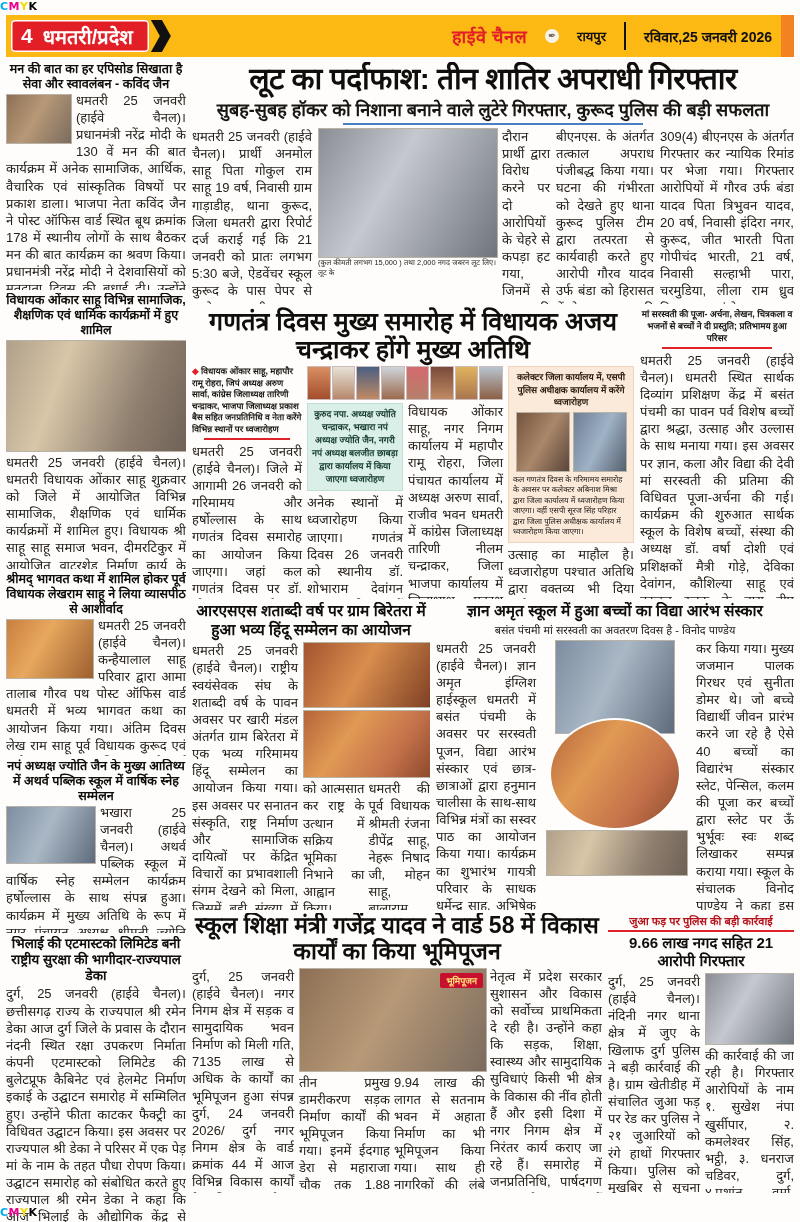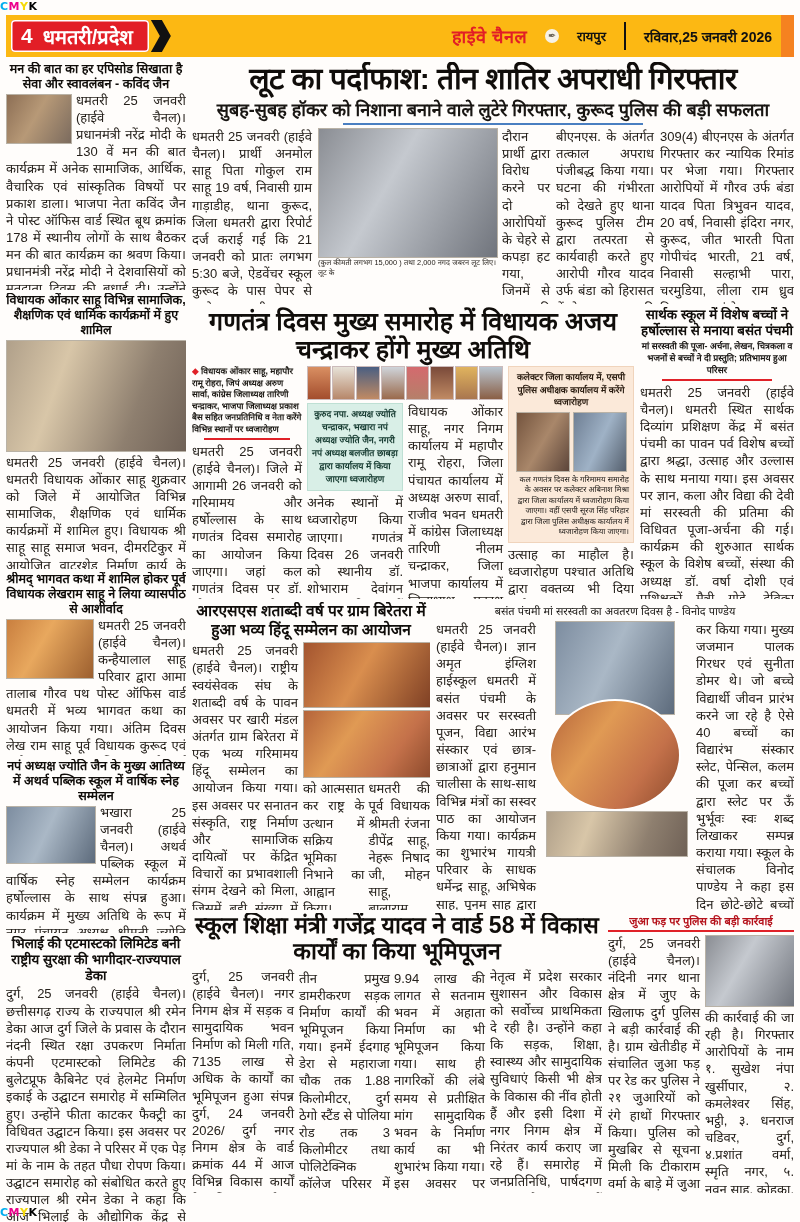--- a/index.html
+++ b/index.html
@@ -83,21 +83,21 @@
   .gt-inner{display:flex;gap:5px;}
   .teal-box{background:#d9efe7;border:1px solid #bfe0d4;padding:4px;font-size:9px;font-weight:bold;
             text-align:center;line-height:1.45;color:#173c32;}
   .gt-b{width:96px;flex:none;}
   .gt-c{width:95px;flex:none;}
   .gt-d{flex:1;min-width:0;}
   .peach-box{background:#fcе;background:#fbe9d9;border:1px solid #f0d4bc;padding:4px;text-align:center;}
   .peach-box .pb-title{font-size:9px;font-weight:bold;line-height:1.4;color:#2a1c10;}
   .pb-photos{display:flex;gap:3px;justify-content:center;margin:3px 0;}
   .pb-photos div{width:52px;height:58px;}
-  .pb-cap{font-size:7.8px;text-align:right;line-height:1.35;}
+  .pb-cap{font-size:7.8px;text-align:left;line-height:1.35;}
   
   .sarthak{flex:1;min-width:0;height:292px;}
   .sarthak h3{font-size:13.4px;line-height:1.2;}
   .sr-sub{font-size:8.8px;font-weight:bold;text-align:center;line-height:1.35;margin-top:2px;}
   .sr-photo{width:100%;height:44px;margin:2px 0;}
   
   .rss{width:238px;flex:none;height:308px;}
   .rss h3{font-size:15.5px;line-height:1.2;}
   .rss-body{display:flex;gap:5px;margin-top:3px;}
   .rss-c1{width:106px;flex:none;}
@@ -251,21 +251,20 @@
                   <div class="photo ph g7"></div>
                 </div>
                 <div class="pb-cap">कल गणतंत्र दिवस के गरिमामय समारोह के अवसर पर कलेक्टर अबिनाश मिश्रा द्वारा जिला कार्यालय में ध्वजारोहण किया जाएगा। वहीं एसपी सूरज सिंह परिहार द्वारा जिला पुलिस अधीक्षक कार्यालय में ध्वजारोहण किया जाएगा।</div>
               </div>
               <div class="body" style="margin-top:3px">उत्साह का माहौल है। ध्वजारोहण पश्चात अतिथि द्वारा वक्तव्य भी दिया जायेगा।</div>
             </div>
           </div>
         </article>
 
         <article class="sarthak">
-          <h3>सार्थक स्कूल में विशेष बच्चों ने हर्षोल्लास से मनाया बसंत पंचमी</h3>
           <div class="sr-sub">मां सरस्वती की पूजा- अर्चना, लेखन, चित्रकला व भजनों से बच्चों ने दी प्रस्तुति; प्रतिभामय हुआ परिसर</div>
           <div class="redline" style="width:110px"></div>
           <div class="body">धमतरी 25 जनवरी (हाईवे चैनल)। धमतरी स्थित सार्थक दिव्यांग प्रशिक्षण केंद्र में बसंत पंचमी का पावन पर्व विशेष बच्चों द्वारा श्रद्धा, उत्साह और उल्लास के साथ मनाया गया। इस अवसर पर ज्ञान, कला और विद्या की देवी मां सरस्वती की प्रतिमा की विधिवत पूजा-अर्चना की गई। कार्यक्रम की शुरुआत सार्थक स्कूल के विशेष बच्चों, संस्था की अध्यक्ष डॉ. वर्षा दोशी एवं प्रशिक्षकों मैत्री गोड़े, देविका देवांगन, कौशिल्या साहू एवं काजल रजक के द्वारा दीप प्रज्वलन के साथ हुई। इसके पश्चात सभी ने मां सरस्वती को पुष्प अर्पित कर आशीर्वाद प्राप्त किया। कार्यक्रम के दौरान विशेष बच्चों ने अपनी प्रतिभा, आत्मविश्वास और सृजनशीलता का सुंदर परिचय दिया। चन्द्रव, मनीषा, श्वेता, नेहा, हर्षिता, एकलव्य, मनीष, देवश्री, प्राची</div>
           <div class="photo ph g6 sr-photo"></div>
           <div class="body">एवं मोनिका ने बसंत पंचमी विषय पर भावपूर्ण लेखन प्रस्तुत किया। वहीं प्रीति, बेनी, वसला, डॉली, पुष्पेंद्र, निखिल, ईश्वर एवं करण ने रचनात्मक चित्रकला के माध्यम से अपनी कला प्रतिभा का प्रदर्शन किया। इस अवसर पर संस्था अध्यक्ष डॉ. दोशी ने कहा कि, विशेष बच्चे भी किसी से कम नहीं होते, उन्हें केवल सही मार्गदर्शन और उचित अवसर की आवश्यकता होती है। उन्होंने बच्चों के प्रयासों की सराहना करते हुए उनके उज्ज्वल भविष्य की कामना की। कार्यक्रम के समापन में धमतरी की समाजसेवी श्रीमती कांता सुंदर के द्वारा प्रेषित मिठाइयों का प्रसाद बच्चों को प्रदान किया गया। इस अवसर पर सुनैना गोड़े, कौशर रजा, मखीना बाघमारे, प्रेमवती साहू, सविता सेख एवं चंद्रकला सोनी की उपस्थिति रही।</div>
         </article>
       </div>
 
       <div class="row">
         <article class="rss">
@@ -277,20 +276,21 @@
               <div class="photo ph g6 rss-ph2"></div>
               <div class="rss-cols">
                 <div class="body">को आत्मसात कर राष्ट्र के उत्थान में सक्रिय भूमिका निभाने का आह्वान किया। कार्यक्रम के मुख्य वक्ता राष्ट्रीय स्वयंसेवक संघ के प्रचारक जानकुर राम जी ने संघ के गौरवशाली इतिहास और उसके राष्ट्रहित में किए गए कार्यों पर विस्तार से प्रकाश डाला। श्रीमती विद्या निर्मलकर ने परिवार, समाज एवं देश के प्रति हमारे दायित्व विषय पर मार्मिक विचार व्यक्त किया। कार्यक्रम में भाजपा प्रदेश उपाध्यक्ष एवं</div>
                 <div class="body">धमतरी की पूर्व विधायक श्रीमती रंजना डीपेंद्र साहू, नेहरू निषाद जी, मोहन साहू, बालाराम साहू, राम लखन गजेंद, शिवाजी साहू, दिग्विजय सिंह, मिश्रीलाल पटेल, जनपद उपाध्यक्ष केशव साहू, विनोद राव रणसिंह, दशाराम साहू, हिरेंद साहू, चिरौंजी साहू, बोधिका विश्राम, राकेश साहू, जागेश्वरी साहू, जनपद सदस्य अनीता यादव आदि पंक्ति रहे।</div>
               </div>
             </div>
           </div>
         </article>
 
         <article class="gyan">
+          <h3>ज्ञान अमृत स्कूल में हुआ बच्चों का विद्या आरंभ संस्कार</h3>
           <div class="gy-sub">बसंत पंचमी मां सरस्वती का अवतरण दिवस है - विनोद पाण्डेय</div>
           <div class="gy-body">
             <div class="gy-c1 body">धमतरी 25 जनवरी (हाईवे चैनल)। ज्ञान अमृत इंग्लिश हाईस्कूल धमतरी में बसंत पंचमी के अवसर पर सरस्वती पूजन, विद्या आरंभ संस्कार एवं छात्र-छात्राओं द्वारा हनुमान चालीसा के साथ-साथ विभिन्न मंत्रों का सस्वर पाठ का आयोजन किया गया। कार्यक्रम का शुभारंभ गायत्री परिवार के साधक धर्मेन्द्र साहू, अभिषेक साहू, पूनम साहू द्वारा दीप प्रज्वलित</div>
             <div class="gy-mid">
               <div class="photo ph g4 gy-rect"></div>
               <div class="photo g6 gy-oval"></div>
               <div class="photo ph g2 gy-rect2"></div>
             </div>
             <div class="gy-c2 body">
               <span>कर किया गया। मुख्य जजमान पालक गिरधर एवं सुनीता डोमर थे। जो बच्चे विद्यार्थी जीवन प्रारंभ करने जा रहे है ऐसे 40 बच्चों का विद्यारंभ संस्कार स्लेट, पेन्सिल, कलम की पूजा कर बच्चों द्वारा स्लेट पर ऊँ भुर्भूवः स्वः शब्द लिखाकर सम्पन्न कराया गया। स्कूल के संचालक विनोद पाण्डेय ने कहा</span>
@@ -299,31 +299,35 @@
           </div>
         </article>
       </div>
 
       <div class="row">
         <article class="mantri">
           <h2>स्कूल शिक्षा मंत्री गजेंद्र यादव ने वार्ड 58 में विकास कार्यों का किया भूमिपूजन</h2>
           <div class="mt-body">
             <div class="mt-c1 body">दुर्ग, 25 जनवरी (हाईवे चैनल)। नगर निगम क्षेत्र में सड़क व सामुदायिक भवन निर्माण को मिली गति, 7135 लाख से अधिक के कार्यों का भूमिपूजन हुआ संपन्न दुर्ग, 24 जनवरी 2026/ दुर्ग नगर निगम क्षेत्र के वार्ड क्रमांक 44 में आज विभिन्न विकास कार्यों के भूमिपूजन कार्यक्रम का आयोजन किया गया, जिसमें स्कूल शिक्षा मंत्री श्री गजेंद्र यादव मुख्य अतिथि के रूप में शामिल हुए। उन्होंने वार्ड में प्रस्तावित सड़क निर्माण एवं सामुदायिक भवन सहित अन्य कार्यों का विधिवत भूमिपूजन किया। यह कार्यक्रम दुर्ग को अधिक विकसित, सुदृढ़ एवं नागरिकों के लिए, सुगम बनाने की दिशा में एक महत्वपूर्ण पहल के रूप में देखा जा सकता है। कार्यक्रम के दौरान दुर्ग विधानसभा क्षेत्र में कुल 7195.75 लाख की लागत से</div>
             <div class="mt-mid">
+              <div class="photo ph g1 mt-photo">
+                <span class="mt-banner">भूमिपूजन</span>
+              </div>
               <div class="mt-cols">
                 <div class="body">तीन प्रमुख डामरीकरण सड़क निर्माण कार्यों की भूमिपूजन किया गया। इनमें ईदगाह डेरा से महाराजा चौक तक 1.88 किलोमीटर, दुर्ग ठेगो स्टैंड से पोलिया रोड तक 3 किलोमीटर तथा पोलिटेक्निक कॉलेज परिसर में 1.20 किलोमीटर लंबी सड़क का निर्माण शामिल है। इसके अतिरिक्त वार्ड में 19.30 लाख की लागत से सतनाम भवन तथा</div>
                 <div class="body">9.94 लाख की लागत से सतनाम भवन में अहाता निर्माण का भी भूमिपूजन किया गया। साथ ही नागरिकों की लंबे समय से प्रतीक्षित मांग सामुदायिक भवन के निर्माण कार्य का भी शुभारंभ किया गया। इस अवसर पर स्कूल शिक्षा मंत्री गजेंद्र यादव ने उपस्थित जनसमूह को संबोधित करते हुए कहा कि मुख्यमंत्री विष्णुदेव साय के</div>
               </div>
             </div>
             <div class="mt-c4 body">नेतृत्व में प्रदेश सरकार सुशासन और विकास को सर्वोच्च प्राथमिकता दे रही है। उन्होंने कहा कि सड़क, शिक्षा, स्वास्थ्य और सामुदायिक सुविधाएं किसी भी क्षेत्र के विकास की नींव होती हैं और इसी दिशा में नगर निगम क्षेत्र में निरंतर कार्य कराए जा रहे हैं। समारोह में जनप्रतिनिधि, पार्षदगण एवं बड़ी संख्या में नागरिक उपस्थित रहे।</div>
           </div>
         </article>
 
         <article class="juaa">
           <div class="kicker">जुआ फड़ पर पुलिस की बड़ी कार्रवाई</div>
+          <h3>9.66 लाख नगद सहित 21 आरोपी गिरफ्तार</h3>
           <div class="ju-body">
             <div class="ju-c1 body">दुर्ग, 25 जनवरी (हाईवे चैनल)। नंदिनी नगर थाना क्षेत्र में जुए के खिलाफ दुर्ग पुलिस ने बड़ी कार्रवाई की है। ग्राम खेतीडीह में संचालित जुआ फड़ पर रेड कर पुलिस ने २१ जुआरियों को रंगे हाथों गिरफ्तार किया। पुलिस को मुखबिर से सूचना मिली कि टीकाराम वर्मा के बाड़े में जुआ खेला जा रहा है। सूचना मिलते ही नगर पुलिस अधीक्षक के नेतृत्व में एसीसीयू टीम ने घेराबंदी कर दबिश दी। रेड के दौरान जुआ खेलते हुए २१ आरोपियों को पकड़ा गया। मौके से ५२ पत्ती ताश, करीब १ लाख ९१ हजार रुपए नकद, एक वाल्टो कार, ७ मोटरसाइकिलें, और २५ मोबाइल जब्त किए गए। जब्त सामान की कुल कीमत ९ लाख ६६ हजार रुपए आंकी जा रही है। गिरफ्तार आरोपियों के खिलाफ थाना नंदिनी नगर में छत्तीसगढ़ जुआ प्रतिषेध अधिनियम २०२२ की धारा 3(2) के तहत मामला दर्ज कर आगे</div>
             <div class="ju-right">
               <div class="photo ph g5 ju-photo"></div>
               <div class="body">की कार्रवाई की जा रही है। गिरफ्तार आरोपियों के नाम १. सुखेश नंपा खुर्सीपार, २. कमलेश्वर सिंह, भट्ठी, ३. धनराज चडिवर, दुर्ग, ४.प्रशांत वर्मा, स्मृति नगर, ५. नवन साहू, कोहका, ६.संतोष मेन, नगपुरा, ७.वसंत गोस्वामी, नगपुरा, ८. धमेंद्र कुमार मिन्ज, नगपुरा, ९.मनीष हुका, सुरडुंग,१०. मोहित वर्मा, वैशाली नगर भिलाई, ११. चेतन वर्मा, खम्हरी,१२ प्रवीण सिंह,रामपुर,१३. दुखीराम वैष्णव, जामुल,१४. ध्रुव कुमार सोनी, कोहका,१५. दिनेश सोनी, दुर्ग,१६. मोहित जायसवाल, जामुल,१७.विकी साहू, स्मृति नगर, १८. प्रकाशराम गोस्वामी, नगपुरा,१९. प्रहलाद निर्मलकर, जामुल, २०. हिमांशु निषाद, कोहका, २१.मोहन देवांगन, बोरेगांव शामिल हैं।</div>
             </div>
           </div>
         </article>
       </div>
 

